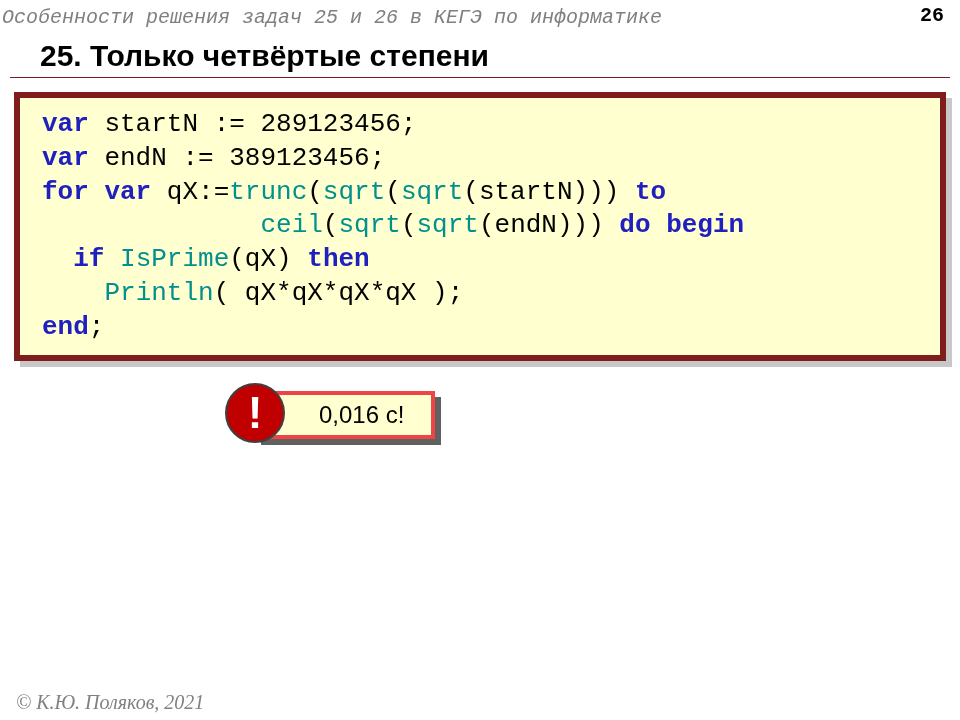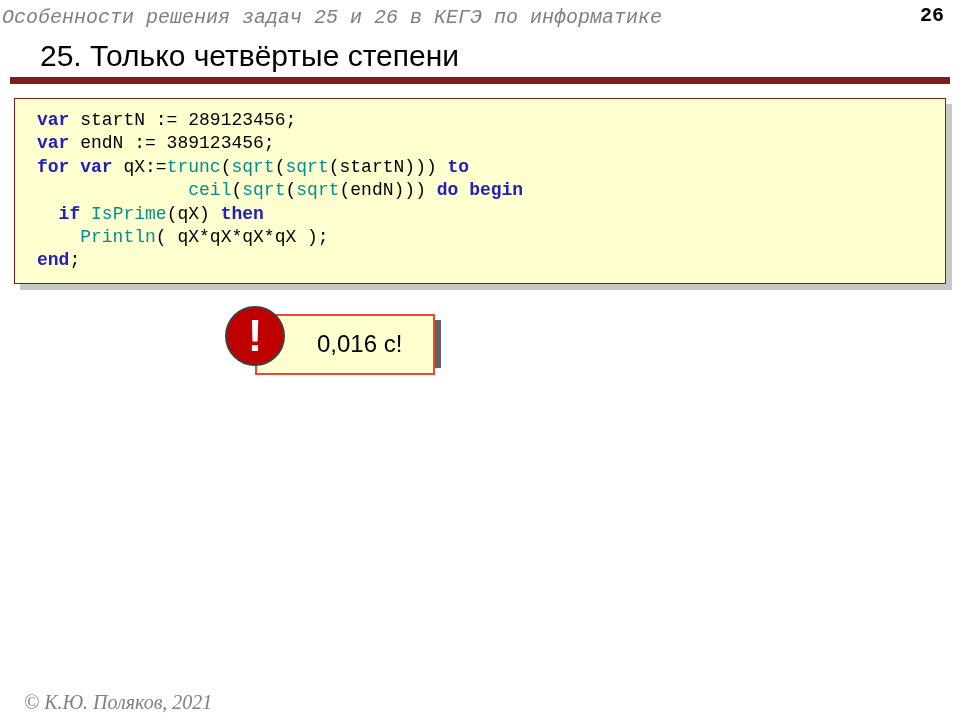--- a/index.html
+++ b/index.html
@@ -23,42 +23,42 @@
     position: absolute;
     top: 4px;
     right: 16px;
     font-weight: bold;
     font-size: 20px;
     color: #000;
     font-style: normal;
   }
   .title {
     font-size: 30px;
-    font-weight: normal;
+    font-weight: bold;
     color: #000;
     padding: 8px 14px 4px 30px;
-    border-bottom: 7px solid #7f1d1d;
+    border-bottom: 1px solid #7f1d1d;
     margin: 0 10px 14px 10px;
   }
   .code-wrap {
     position: relative;
     margin: 0 14px;
   }
   .code-shadow {
     position: absolute;
     top: 6px; left: 6px; right: -6px; bottom: -6px;
     background: #c8c8c8;
   }
   .code-block {
     position: relative;
     background: #ffffcf;
-    border: 1px solid #7f1d1d;
+    border: 6px solid #7f1d1d;
     padding: 10px 0 10px 22px;
     font-family: "Courier New", Courier, monospace;
-    font-size: 18px;
+    font-size: 26px;
     line-height: 1.3;
     white-space: pre;
     color: #000;
   }
   .kw  { color: #2020c0; font-weight: bold; }
   .fn  { color: #009090; }
   .txt { color: #000; }
 
   .badge-wrap {
     position: relative;
@@ -68,23 +68,23 @@
   }
   .badge-shadow {
     position: absolute;
     top: 6px; left: 6px;
     width: 180px; height: 48px;
     background: #606060;
   }
   .badge {
     position: absolute;
     top: 0; left: 0;
-    width: 180px; height: 61px;
+    width: 180px; height: 48px;
     background: #ffffcf;
-    border: 2px solid #ef4444;
+    border: 4px solid #ef4444;
     display: flex;
     align-items: center;
     padding-left: 60px;
     font-size: 24px;
     color: #000;
   }
   .badge-circle {
     position: absolute;
     top: -8px; left: -30px;
     width: 60px; height: 60px;
@@ -95,21 +95,21 @@
     align-items: center;
     justify-content: center;
     color: #fff;
     font-weight: bold;
     font-size: 44px;
     font-family: Arial, sans-serif;
   }
   .footer {
     position: absolute;
     bottom: 6px;
-    left: 24px;
+    left: 16px;
     right: 14px;
     display: flex;
     justify-content: space-between;
     color: #808080;
     font-style: italic;
     font-size: 20px;
     font-family: Georgia, 'Times New Roman', serif;
   }
 </style>
 </head>

